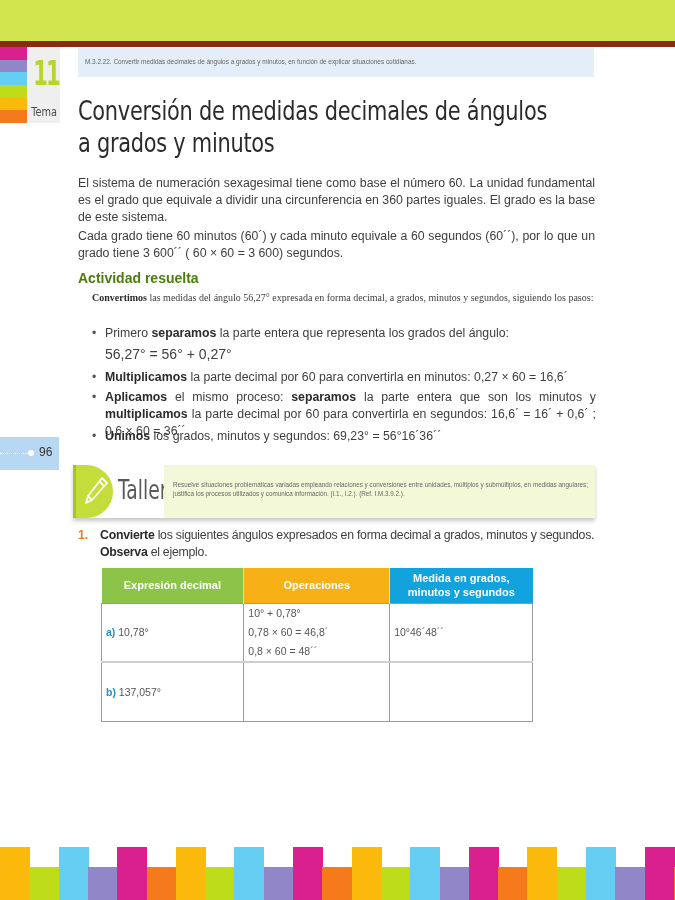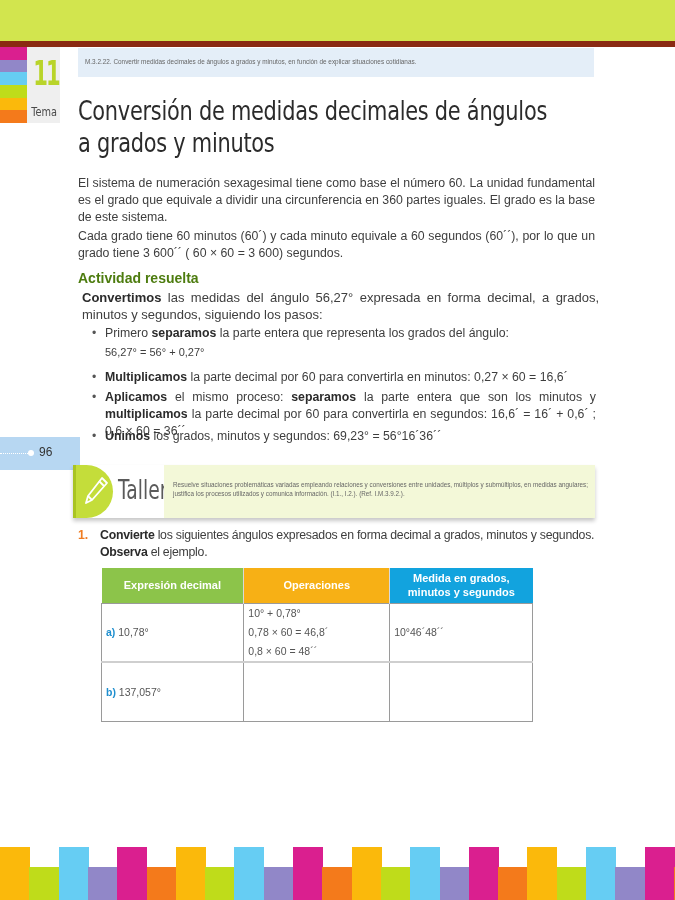--- a/index.html
+++ b/index.html
@@ -18,33 +18,33 @@
 
   .skill-bar { position: absolute; left: 78px; top: 48px; width: 516px; height: 29px; background: #e4eef8; font-size: 6.4px; color: #666; padding: 10px 0 0 7px; white-space: nowrap; }
 
   .title { position: absolute; left: 78px; top: 95px; width: 520px; font-family: "DejaVu Sans Condensed", "DejaVu Sans", sans-serif; font-size: 27px; line-height: 32px; color: #2b2b2b; transform: scaleX(0.86); transform-origin: left top; white-space: nowrap; letter-spacing: -0.3px; }
 
   .para { position: absolute; left: 78px; width: 517px; font-size: 12.3px; line-height: 16.8px; color: #3e3e3e; text-align: justify; }
   .p1 { top: 175px; }
   .p2 { top: 228px; }
 
   .activity-heading { position: absolute; left: 78px; top: 270px; font-size: 14px; font-weight: bold; color: #4d7c0f; }
-  .activity-intro { position: absolute; left: 82px; top: 290px; width: 517px; font-size: 13px; line-height: 16.8px; color: #3e3e3e; text-align: justify; }
+  .activity-intro { position: absolute; left: 92px; top: 290px; width: 517px; font-size: 10px; line-height: 16.8px; color: #3e3e3e; text-align: justify; font-family: Liberation Serif, serif; }
   b.k { color: #2b2b2b; font-weight: bold; }
 
   .bullet { position: absolute; left: 92px; width: 504px; font-size: 12.3px; line-height: 16.8px; color: #3e3e3e; }
   .bullet .dot { position: absolute; left: 0; top: 0; color: #555; }
   .bullet .txt { display: block; padding-left: 13px; }
   .b1 { top: 325px; }
-  .eq1 { position: absolute; left: 105px; top: 346px; font-size: 11px; color: #3e3e3e; }
+  .eq1 { position: absolute; left: 105px; top: 346px; font-size: 14px; color: #3e3e3e; }
   .b2 { top: 369px; }
   .b3 { top: 389px; text-align: justify; }
   .b4 { top: 428px; }
 
-  .page-tab { position: absolute; left: 0; top: 437px; width: 80px; height: 33px; background: #b7d7f2; }
+  .page-tab { position: absolute; left: 0; top: 437px; width: 59px; height: 33px; background: #b7d7f2; }
   .page-tab .dots { position: absolute; left: 0; top: 16px; width: 30px; border-top: 1px dotted #ffffff; }
   .page-tab .pin { position: absolute; left: 28px; top: 13px; width: 6px; height: 6px; border-radius: 50%; background: #ffffff; }
   .page-num { position: absolute; left: 39px; top: 8px; font-size: 12px; color: #333; }
 
   .taller { position: absolute; left: 73px; top: 465px; width: 522px; height: 53px; background: #ffffff; box-shadow: 0 3px 4px rgba(0,0,0,0.22); }
   .taller-logo { position: absolute; left: 0; top: 0; width: 40px; height: 53px; background: #c4dd3a; border-radius: 0 27px 27px 0; border-left: 3px solid #a9c422; }
   .taller-logo svg { position: absolute; left: 6px; top: 10px; }
   .taller-word { position: absolute; left: 45px; top: 10px; font-size: 26px; color: #5a5a5a; font-family: "DejaVu Sans", sans-serif; transform: scaleX(0.72); transform-origin: left top; }
   .taller-desc { position: absolute; left: 91px; top: 0; width: 431px; height: 53px; background: #f3f8d8; font-size: 6.3px; line-height: 9px; color: #666; padding: 15px 7px 0 9px; text-align: justify; }
 

